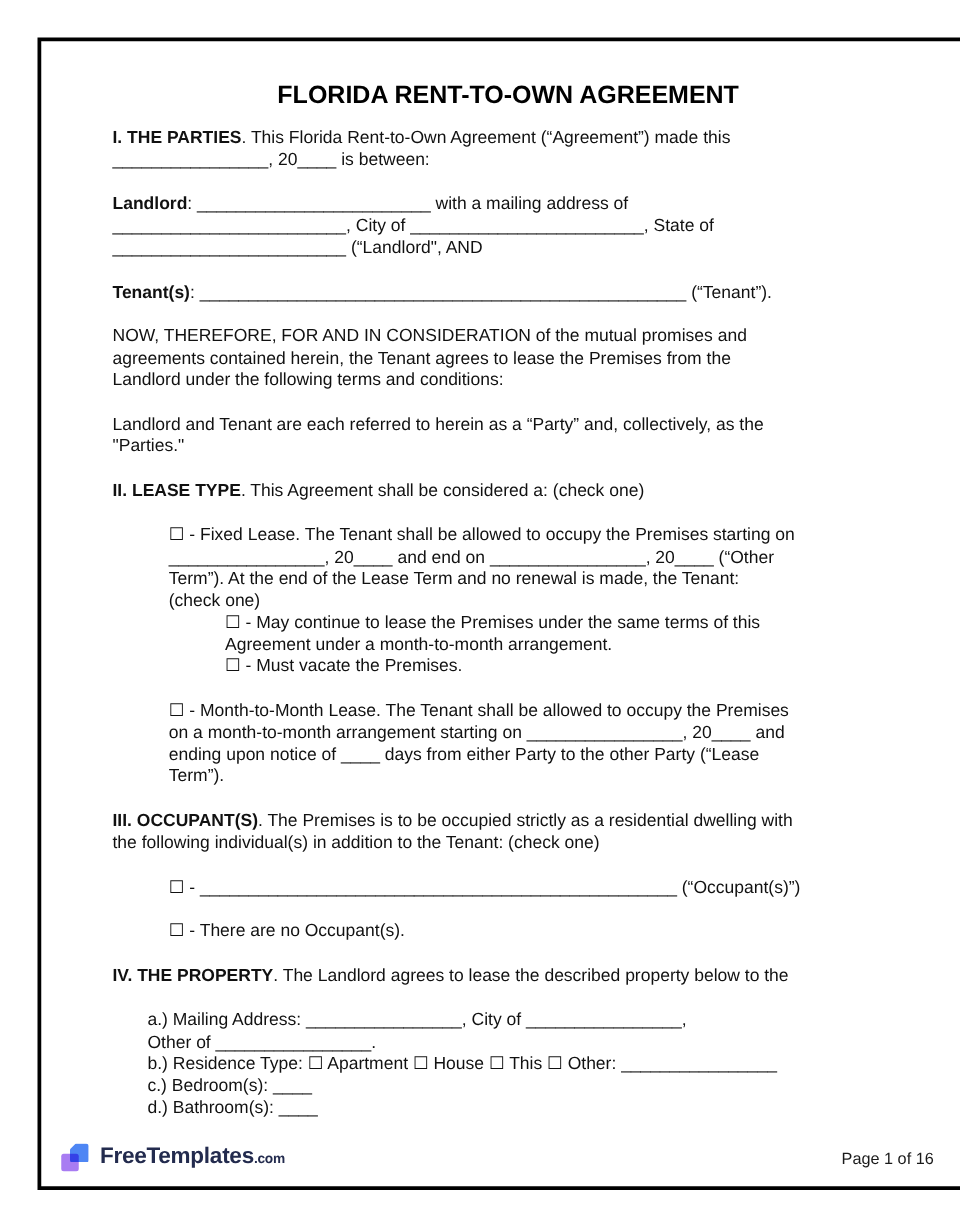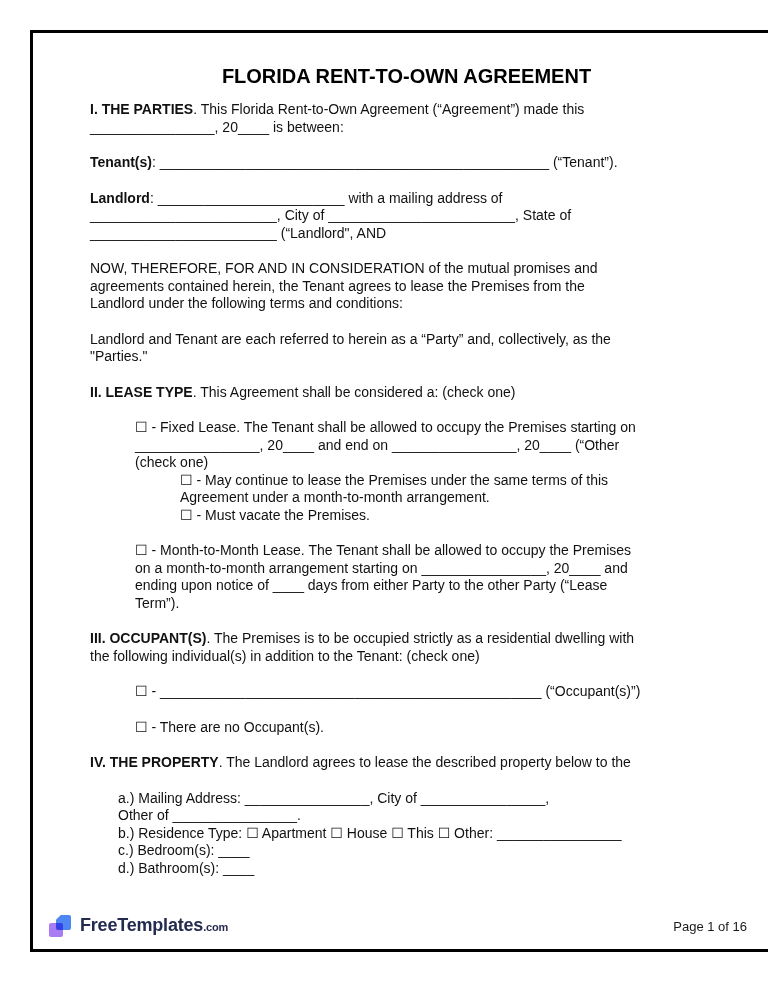--- a/index.html
+++ b/index.html
@@ -105,47 +105,48 @@
   <h1 class="doc-title">FLORIDA RENT-TO-OWN AGREEMENT</h1>
 
   <div class="content">
 
     <div class="para">
       <div class="ln"><span class="b">I. THE PARTIES</span><span>. This Florida Rent-to-Own Agreement (“Agreement”) made this</span></div>
       <div class="ln">________________, 20____ is between:</div>
     </div>
 
     <div class="para">
-      <div class="ln"><span class="b">Tenant(s)</span><span>: __________________________________________________ (“Tenant”).</span></div>
-    </div>
-
-    <div class="para">
       <div class="ln"><span class="b">Landlord</span><span>: ________________________ with a mailing address of</span></div>
       <div class="ln">________________________, City of ________________________, State of</div>
       <div class="ln">________________________ (“Landlord", AND</div>
     </div>
 
     <div class="para">
+      <div class="ln"><span class="b">Tenant(s)</span><span>: __________________________________________________ (“Tenant”).</span></div>
+    </div>
+
+    <div class="para">
       <div class="ln">NOW, THEREFORE, FOR AND IN CONSIDERATION of the mutual promises and</div>
       <div class="ln">agreements contained herein, the Tenant agrees to lease the Premises from the</div>
       <div class="ln">Landlord under the following terms and conditions:</div>
     </div>
 
     <div class="para">
       <div class="ln">Landlord and Tenant are each referred to herein as a “Party” and, collectively, as the</div>
       <div class="ln">"Parties."</div>
     </div>
 
     <div class="para">
       <div class="ln"><span class="b">II. LEASE TYPE</span><span>. This Agreement shall be considered a: (check one)</span></div>
     </div>
 
     <div class="para tight ind1">
       <div class="ln"><span>☐</span><span> - Fixed Lease. The Tenant shall be allowed to occupy the Premises starting on</span></div>
       <div class="ln">________________, 20____ and end on ________________, 20____ (“Other</div>
+      <div class="ln">Term”). At the end of the Lease Term and no renewal is made, the Tenant:</div>
       <div class="ln">(check one)</div>
     </div>
 
     <div class="para tight ind2">
       <div class="ln"><span>☐</span><span> - May continue to lease the Premises under the same terms of this</span></div>
       <div class="ln">Agreement under a month-to-month arrangement.</div>
     </div>
 
     <div class="para ind2">
       <div class="ln"><span>☐</span><span> - Must vacate the Premises.</span></div>

